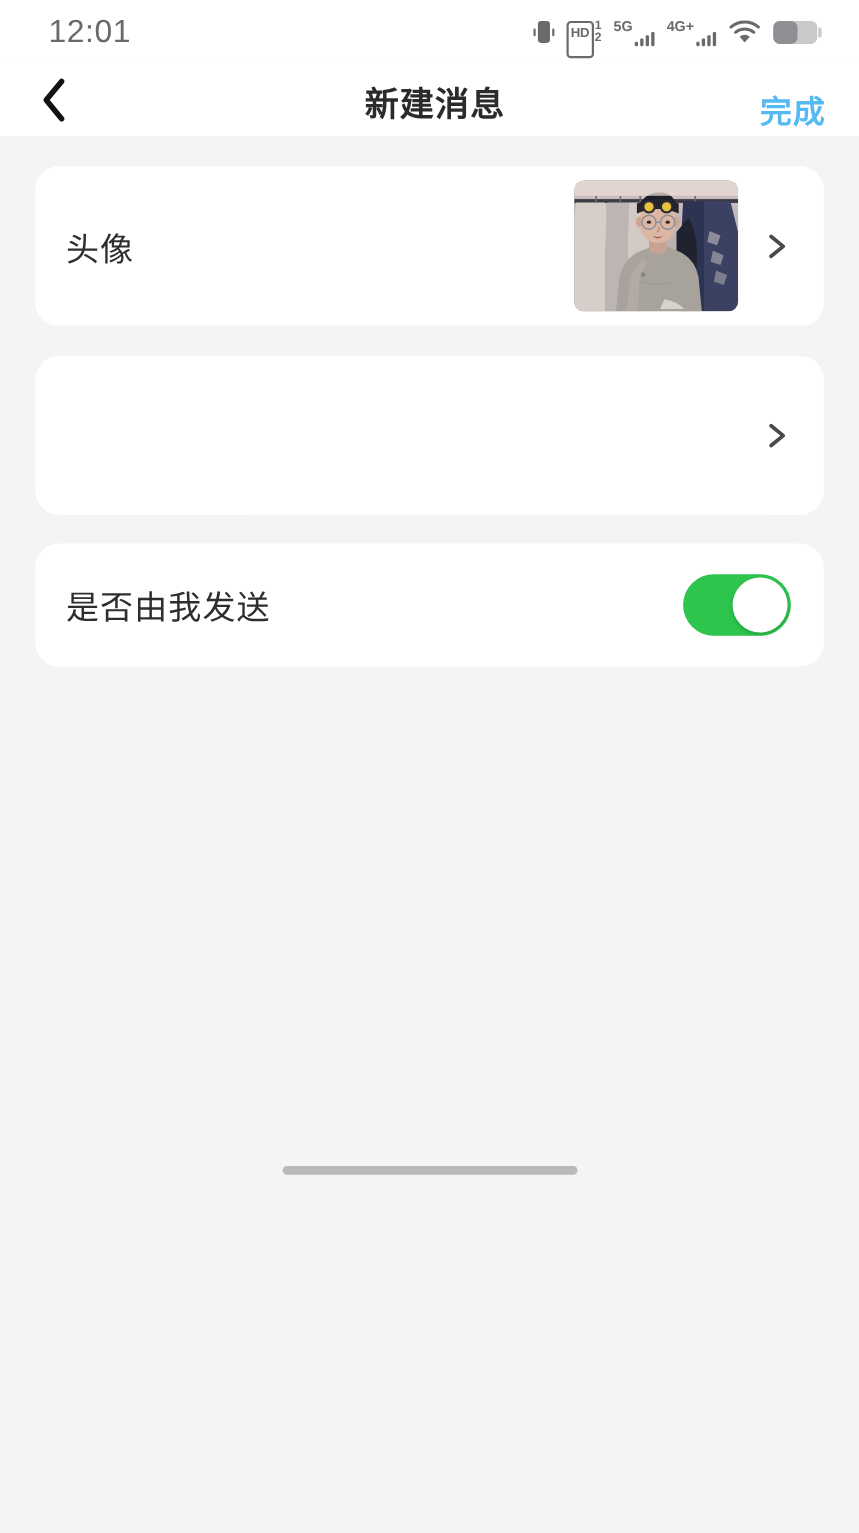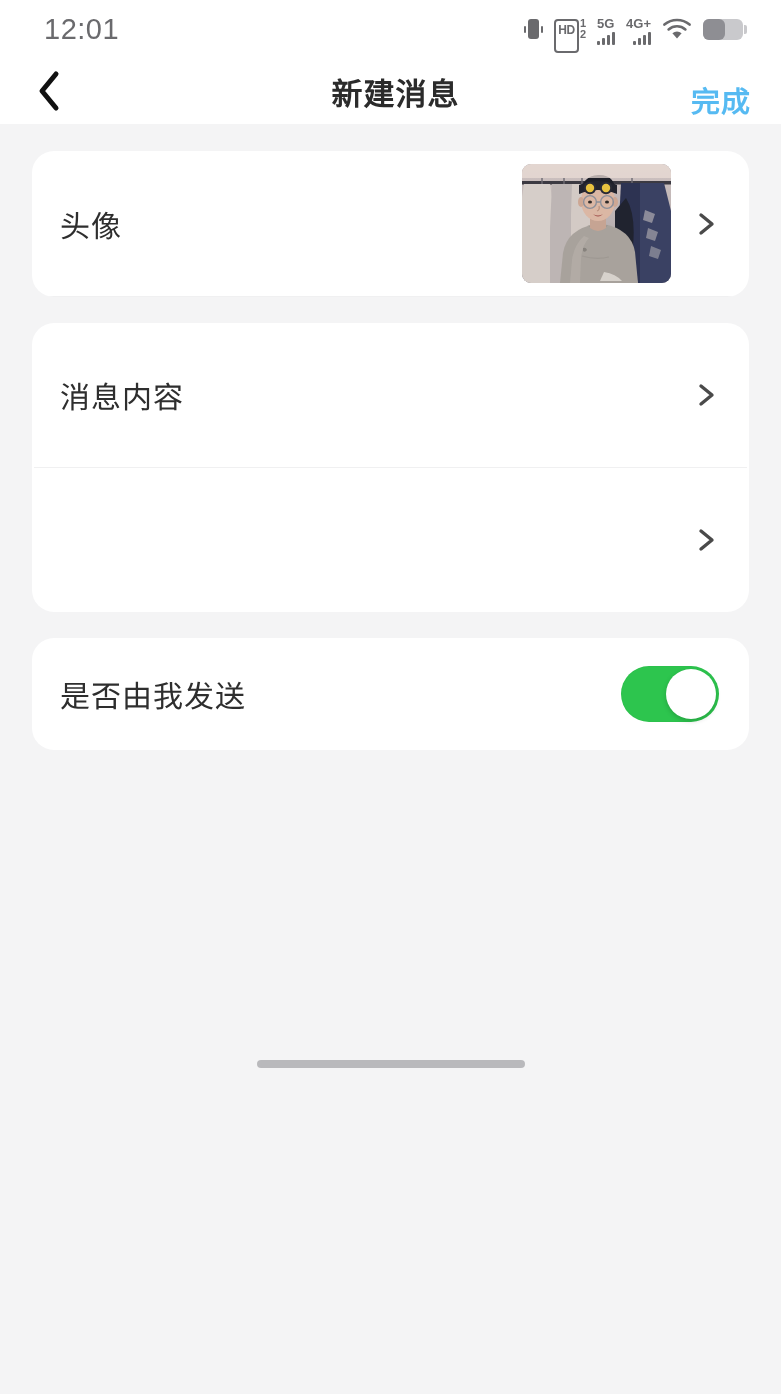--- a/index.html
+++ b/index.html
@@ -110,21 +110,20 @@
     padding-top: 1px;
     padding-bottom: 1px;
   }
 
   
   .icon-signal {
     display: flex;
     align-items: flex-end;
     gap: 2px;
     height: 26px;
-    flex-direction: column;
   }
   .sig-label {
     font-size: 13px;
     font-weight: 700;
     line-height: 1;
     color: #6a6a6d;
     align-self: flex-start;
     margin-top: 1px;
   }
   .sig-bars {
@@ -474,29 +473,20 @@
         </span>
       </div>
 
       <div class="divider" style="background: rgb(240, 240, 241);"></div>
 
 
     </div>
 
     <div class="card">
 
-      <div class="row row-std">
-        <span class="row-label">消息内容</span>
-        <span class="row-spacer"></span>
-        <span class="chev">
-          <svg width="26" height="26" viewBox="0 0 26 26" aria-hidden="true">
-            <path d="M8 4 L19 13 L8 22" stroke="#4a4a4a" stroke-width="3.4" fill="none" stroke-linecap="round" stroke-linejoin="round"></path>
-          </svg>
-        </span>
-      </div>
 
       <div class="divider" style="background: rgb(240, 240, 241);"></div>
 
       <div class="row row-std">
         <span class="row-spacer"></span>
         <span class="chev">
           <svg width="26" height="26" viewBox="0 0 26 26" aria-hidden="true">
             <path d="M8 4 L19 13 L8 22" stroke="#4a4a4a" stroke-width="3.4" fill="none" stroke-linecap="round" stroke-linejoin="round"></path>
           </svg>
         </span>

